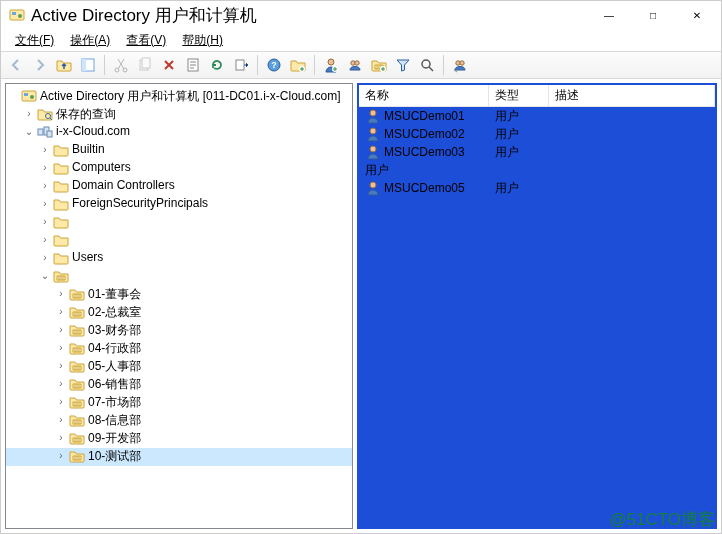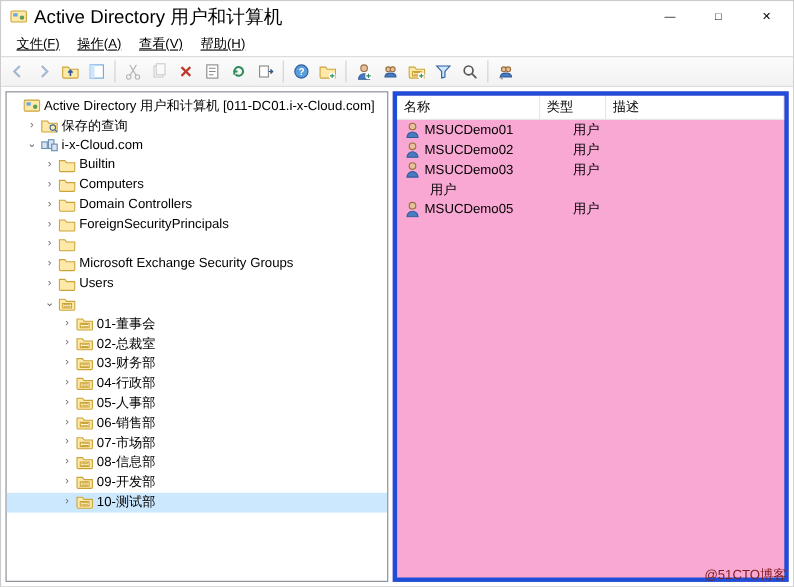--- a/index.html
+++ b/index.html
@@ -16,40 +16,40 @@
   .menubar { height:22px; display:flex; align-items:center; padding:0 6px; font-size:12px;text-decoration:underline; }
   .menubar .mi { padding:2px 8px; }
   
   .toolbar { height:28px; border-top:1px solid #d9d9d9; border-bottom:1px solid #d9d9d9; background:linear-gradient(#fcfcfc,#f2f2f2); display:flex; align-items:center; padding:0 4px; gap:2px;}
   .tb { width:22px; height:22px; display:flex; align-items:center; justify-content:center; border:1px solid transparent; border-radius:2px;}
   .tb.disabled { opacity:.4; }
   .toolbar .sep { width:1px; height:20px; background:#d0d0d0; margin:0 3px; }
   
   .body { position:absolute; top:78px; left:0; right:0; bottom:0; display:flex; }
   .tree-pane { width:348px; border:1px solid #828790; margin:4px 2px 4px 4px; overflow:auto; padding:4px 0 4px 0; background:#fff;}
-  .list-pane { flex:1; border:4px solid #1d4ed8; margin:4px 4px 4px 2px; overflow:auto; background:#f9a8d4;}
+  .list-pane { flex:1; border:2px solid #1d4ed8; margin:4px 4px 4px 2px; overflow:auto; background:#1d4ed8;}
   
   .tree-row { display:flex; align-items:flex-start; height:18px; white-space:nowrap; }
   .tree-row.selected { background:#cce8ff; }
   .expander { width:14px; height:14px; display:flex; align-items:center; justify-content:center; color:#6b6b6b; font-size:10px;}
   .expander.blank { visibility:hidden; }
   .node-icon { width:16px; height:16px; margin:0 3px 0 1px; flex-shrink:0;}
   .node-label { font-size:12px; padding-right:6px; }
   
   .list-header { display:flex; height:22px; border-bottom:1px solid #e5e5e5; background:#fff; position:sticky; top:0;}
   .lh { display:flex; align-items:center; padding:0 6px; font-size:12px; border-right:1px solid #e5e5e5; }
   .c-name { width:130px; } .c-type { width:60px; } .c-desc { flex:1; }
-  .list-row { display:flex; height:18px; align-items:center;text-align:right; }
+  .list-row { display:flex; height:18px; align-items:center; }
   .list-row .lc { padding:0 6px; font-size:12px; overflow:hidden; }
   .list-row .icon { width:16px; height:16px; margin-right:3px; flex-shrink:0; }
   .list-row .name-cell { width:130px; display:flex; align-items:center; }
   .list-row .type-cell { width:60px; }
   .list-row .desc-cell { flex:1; }
   
-  .watermark { position:absolute; right:6px; bottom:2px; color:#7f1d1d; font-size:12px; }
+  .watermark { position:absolute; right:6px; bottom:2px; color:#15803d; font-size:17px; }
 </style>
 </head>
 <body>
 
 <svg width="0" height="0" style="position:absolute">
   <defs>
     <g id="ic-aduc">
       <rect x="1" y="3" width="14" height="10" rx="1" fill="#ffe9a8" stroke="#caa43a"></rect>
       <rect x="3" y="5" width="4" height="3" fill="#6aa6e0"></rect>
       <circle cx="11" cy="9" r="2" fill="#5a9e5a"></circle>
@@ -325,21 +325,20 @@
         <span class="expander">›</span>
         <svg class="node-icon" viewBox="0 0 16 16">
           <use href="#ic-folder"></use>
         </svg>
       </div>
       <div class="tree-row" style="padding-left: 32px;">
         <span class="expander">›</span>
         <svg class="node-icon" viewBox="0 0 16 16">
           <use href="#ic-folder"></use>
         </svg>
-        <span class="node-label">Microsoft Exchange Security Groups</span>
       </div>
       <div class="tree-row" style="padding-left: 32px;">
         <span class="expander">›</span>
         <svg class="node-icon" viewBox="0 0 16 16">
           <use href="#ic-folder"></use>
         </svg>
         <span class="node-label">Users</span>
       </div>
       <div class="tree-row" style="padding-left: 32px;">
         <span class="expander">⌄</span>

